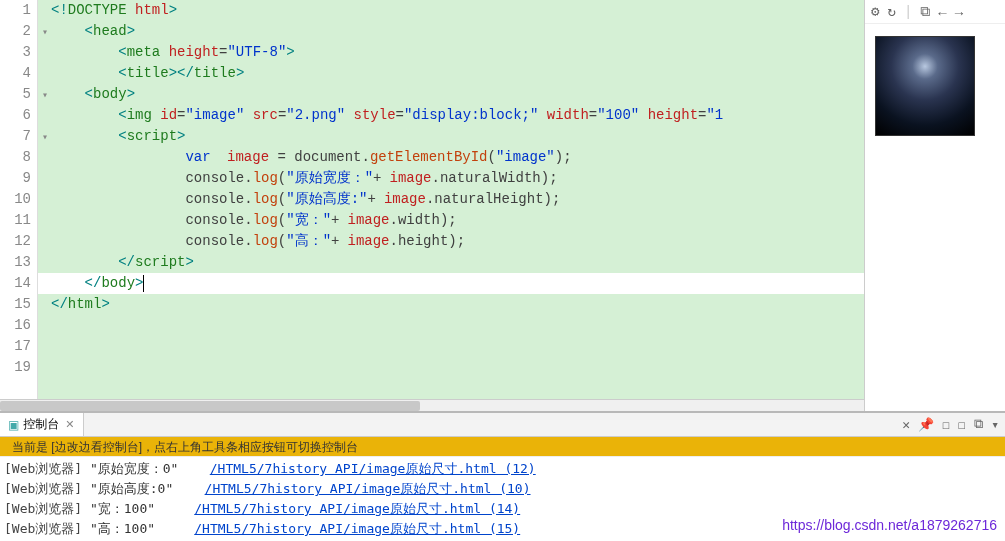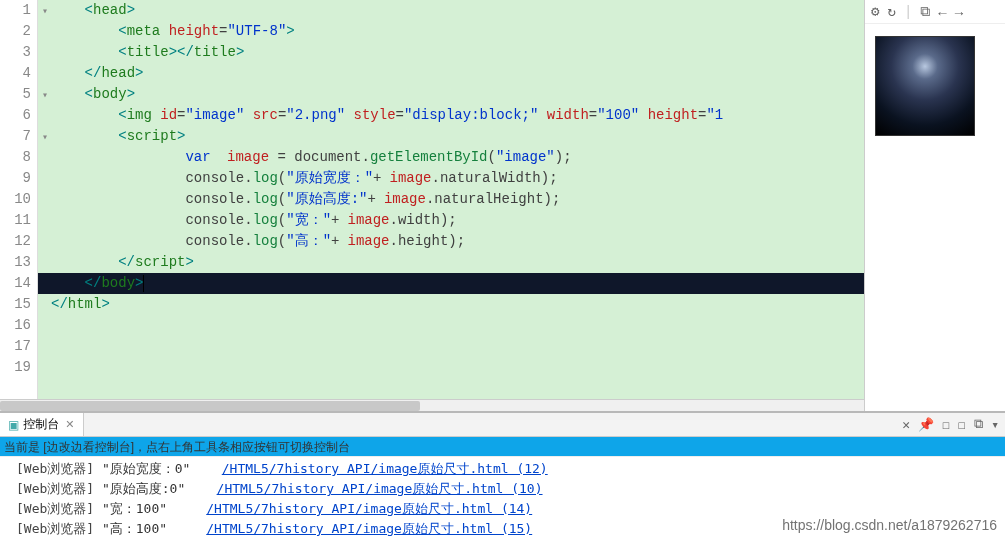--- a/index.html
+++ b/index.html
@@ -39,36 +39,36 @@
 }
 .gutter div { height: 21px; }
 .code-lines { flex: 1; position: relative; }
 .line {
   height: 21px;
   line-height: 21px;
   white-space: pre;
   padding-left: 4px;
   color: #404040;
 }
-.line.hl { background: #0f172a; }
+.line.hl { background: #ffffff; }
 .fold-marker {
   display: inline-block;
   width: 9px;
   text-align: left;
   color: #888;
   font-size: 10px;
 }
 .t-delim { color: #008080; }
 .t-tag { color: #1e7b1e; }
 .t-attr { color: #c02020; }
 .t-val { color: #0033cc; }
 .t-keyword { color: #0033cc; margin-top: 20px; }
 .t-var { color: #c02020; margin-left: 8px; }
 .t-op { color: #404040; }
-.t-func { color: #15803d; }
+.t-func { color: #c2410c; }
 .t-str { color: #0033cc; }
 .t-plain { color: #404040; }
 .cursor {
   display: inline-block;
   width: 1px;
   height: 17px;
   background: #000;
   vertical-align: middle;
 }
 .editor-scrollbar {
@@ -140,47 +140,47 @@
   display: flex;
   align-items: center;
   gap: 8px;
   padding: 0 6px;
   color: #666;
   font-size: 13px;
 }
 .console-hint {
   height: 20px;
   line-height: 20px;
-  padding: 0 4px;
+  padding: 0 12px;
   font-family: "Microsoft YaHei", SimSun, sans-serif;
   font-size: 12px;
   color: #333;
-  background: #0ea5e9;
+  background: #eab308;
   border-bottom: 1px solid #eee;
 }
 .console-body {
   padding: 2px 4px;
   font-family: Consolas, monospace;
   font-size: 13px;
   background: #fff;
 }
 .console-row {
   height: 20px;
   line-height: 20px;
   white-space: pre;
   color: #333;
 }
-.console-row .src { color: #444; margin-left: 12px; }
+.console-row .src { color: #444; }
 .console-row .msg { color: #333; }
 .console-row .link { color: #0044cc; text-decoration: underline; }
 .watermark {
   position: absolute;
   right: 8px;
   bottom: 8px;
-  color: #737373;
+  color: #6d28d9;
   font-family: Arial, sans-serif;
   font-size: 14px;
   pointer-events: none;
 }
 </style>
 </head>
 <body>
 
 <div class="main-row">
   <div class="editor-pane">
@@ -199,24 +199,24 @@
         <div>11</div>
         <div>12</div>
         <div>13</div>
         <div>14</div>
         <div>15</div>
         <div>16</div>
         <div>17</div>
         <div>19</div>
       </div>
       <div class="code-lines">
+        <div class="line"><span class="fold-marker"></span><span class="t-delim">&lt;!</span><span class="t-tag">DOCTYPE</span><span> </span><span class="t-attr">html</span><span class="t-delim">&gt;</span></div>
         <div class="line"><span class="fold-marker">▾</span>    <span class="t-delim">&lt;</span><span class="t-tag">head</span><span class="t-delim">&gt;</span></div>
         <div class="line"><span class="fold-marker"></span>        <span class="t-delim">&lt;</span><span class="t-tag">meta</span><span> </span><span class="t-attr">height</span><span class="t-op">=</span><span class="t-val">"UTF-8"</span><span class="t-delim">&gt;</span></div>
         <div class="line"><span class="fold-marker"></span>        <span class="t-delim">&lt;</span><span class="t-tag">title</span><span class="t-delim">&gt;</span><span class="t-delim">&lt;/</span><span class="t-tag">title</span><span class="t-delim">&gt;</span></div>
-        <div class="line"><span class="fold-marker"></span>    <span class="t-delim">&lt;/</span><span class="t-tag">head</span><span class="t-delim">&gt;</span></div>
         <div class="line"><span class="fold-marker">▾</span>    <span class="t-delim">&lt;</span><span class="t-tag">body</span><span class="t-delim">&gt;</span></div>
         <div class="line"><span class="fold-marker"></span>        <span class="t-delim">&lt;</span><span class="t-tag">img</span><span> </span><span class="t-attr">id</span><span class="t-op">=</span><span class="t-val">"image"</span><span> </span><span class="t-attr">src</span><span class="t-op">=</span><span class="t-val">"2.png"</span><span> </span><span class="t-attr">style</span><span class="t-op">=</span><span class="t-val">"display:block;"</span><span> </span><span class="t-attr">width</span><span class="t-op">=</span><span class="t-val">"100"</span><span> </span><span class="t-attr">height</span><span class="t-op">=</span><span class="t-val">"1</span></div>
         <div class="line"><span class="fold-marker">▾</span>        <span class="t-delim">&lt;</span><span class="t-tag">script</span><span class="t-delim">&gt;</span></div>
         <div class="line"><span class="fold-marker"></span>                <span class="t-keyword">var</span><span> </span><span class="t-var">image</span><span> </span><span class="t-op">=</span><span> </span><span class="t-plain">document</span><span class="t-op">.</span><span class="t-func">getElementById</span><span class="t-op">(</span><span class="t-str">"image"</span><span class="t-op">)</span><span class="t-op">;</span></div>
         <div class="line"><span class="fold-marker"></span>                <span class="t-plain">console</span><span class="t-op">.</span><span class="t-func">log</span><span class="t-op">(</span><span class="t-str">"原始宽度："</span><span class="t-op">+</span><span class="t-var">image</span><span class="t-op">.</span><span class="t-plain">naturalWidth</span><span class="t-op">)</span><span class="t-op">;</span></div>
         <div class="line"><span class="fold-marker"></span>                <span class="t-plain">console</span><span class="t-op">.</span><span class="t-func">log</span><span class="t-op">(</span><span class="t-str">"原始高度:"</span><span class="t-op">+</span><span class="t-var">image</span><span class="t-op">.</span><span class="t-plain">naturalHeight</span><span class="t-op">)</span><span class="t-op">;</span></div>
         <div class="line"><span class="fold-marker"></span>                <span class="t-plain">console</span><span class="t-op">.</span><span class="t-func">log</span><span class="t-op">(</span><span class="t-str">"宽："</span><span class="t-op">+</span><span class="t-var">image</span><span class="t-op">.</span><span class="t-plain">width</span><span class="t-op">)</span><span class="t-op">;</span></div>
         <div class="line"><span class="fold-marker"></span>                <span class="t-plain">console</span><span class="t-op">.</span><span class="t-func">log</span><span class="t-op">(</span><span class="t-str">"高："</span><span class="t-op">+</span><span class="t-var">image</span><span class="t-op">.</span><span class="t-plain">height</span><span class="t-op">)</span><span class="t-op">;</span></div>
         <div class="line"><span class="fold-marker"></span>        <span class="t-delim">&lt;/</span><span class="t-tag">script</span><span class="t-delim">&gt;</span></div>
         <div class="line hl"><span class="fold-marker"></span>    <span class="t-delim">&lt;/</span><span class="t-tag">body</span><span class="t-delim">&gt;</span><span class="cursor"></span></div>

